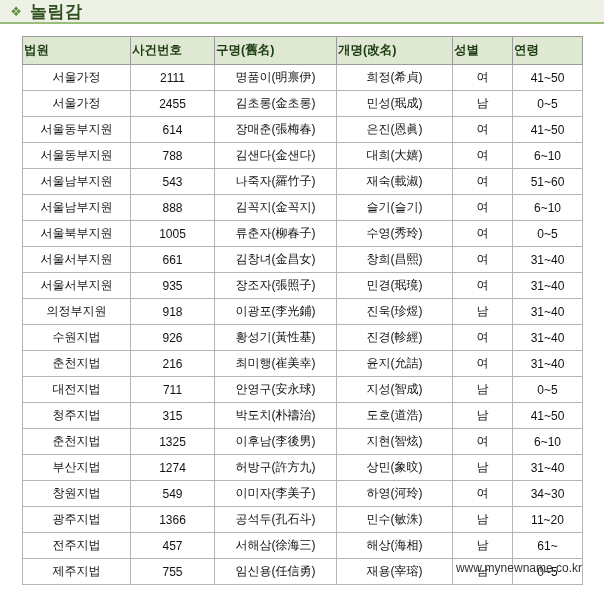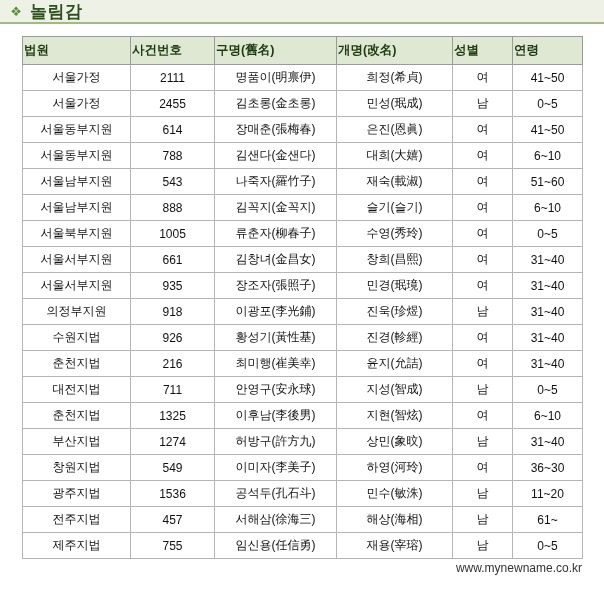--- a/index.html
+++ b/index.html
@@ -223,20 +223,28 @@
           </tr>
           <tr>
             <td>대전지법</td>
             <td>711</td>
             <td>안영구(安永球)</td>
             <td>지성(智成)</td>
             <td>남</td>
             <td>0~5</td>
           </tr>
           <tr>
+            <td>청주지법</td>
+            <td>315</td>
+            <td>박도치(朴禱治)</td>
+            <td>도호(道浩)</td>
+            <td>남</td>
+            <td>41~50</td>
+          </tr>
+          <tr>
             <td>춘천지법</td>
             <td>1325</td>
             <td>이후남(李後男)</td>
             <td>지현(智炫)</td>
             <td>여</td>
             <td>6~10</td>
           </tr>
           <tr>
             <td>부산지법</td>
             <td>1274</td>
@@ -244,25 +252,25 @@
             <td>상민(象旼)</td>
             <td>남</td>
             <td>31~40</td>
           </tr>
           <tr>
             <td>창원지법</td>
             <td>549</td>
             <td>이미자(李美子)</td>
             <td>하영(河玲)</td>
             <td>여</td>
-            <td>36~30</td>
+            <td>34~30</td>
           </tr>
           <tr>
             <td>광주지법</td>
-            <td>1536</td>
+            <td>1366</td>
             <td>공석두(孔石斗)</td>
             <td>민수(敏洙)</td>
             <td>남</td>
             <td>11~20</td>
           </tr>
           <tr>
             <td>전주지법</td>
             <td>457</td>
             <td>서해삼(徐海三)</td>
             <td>해상(海相)</td>

